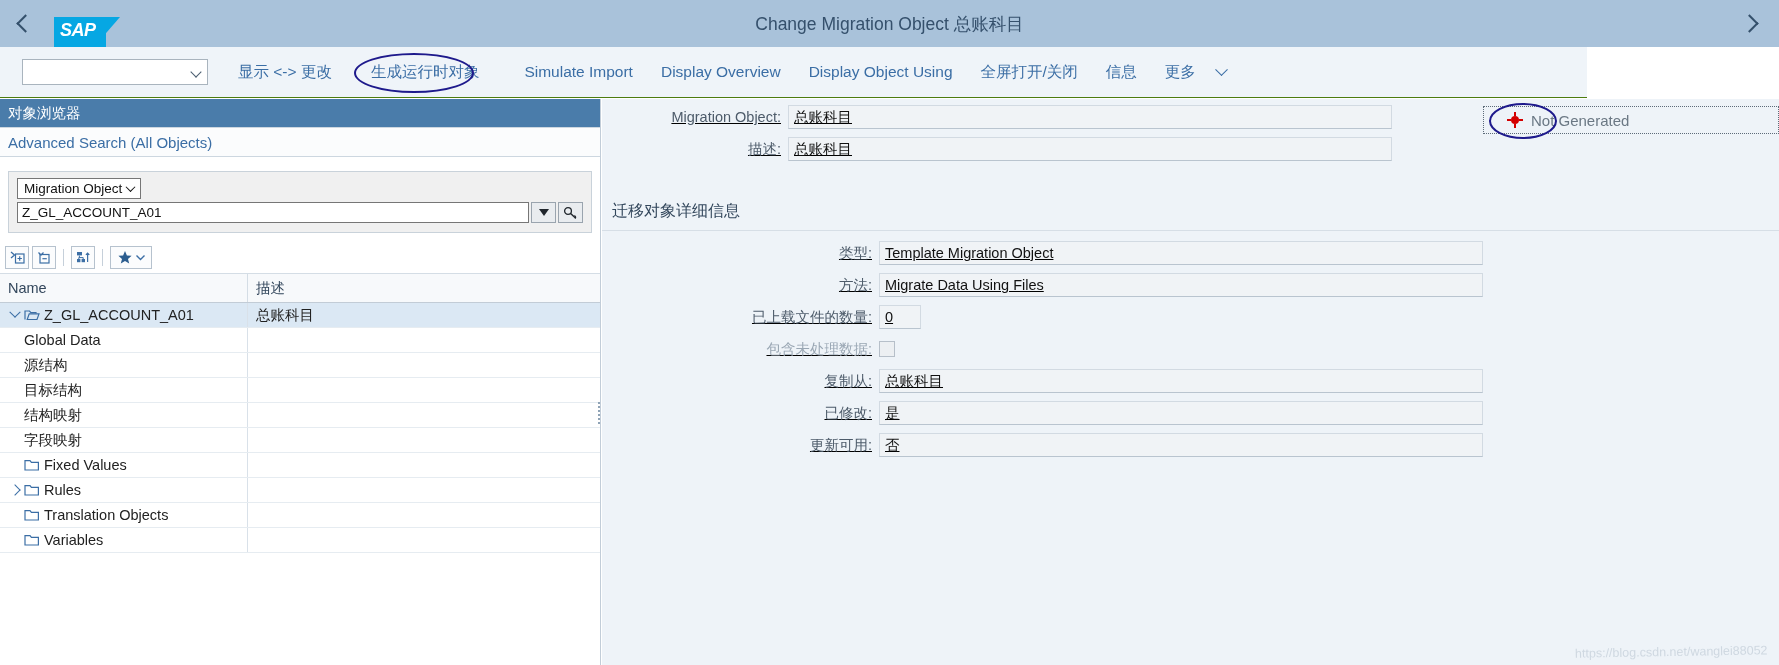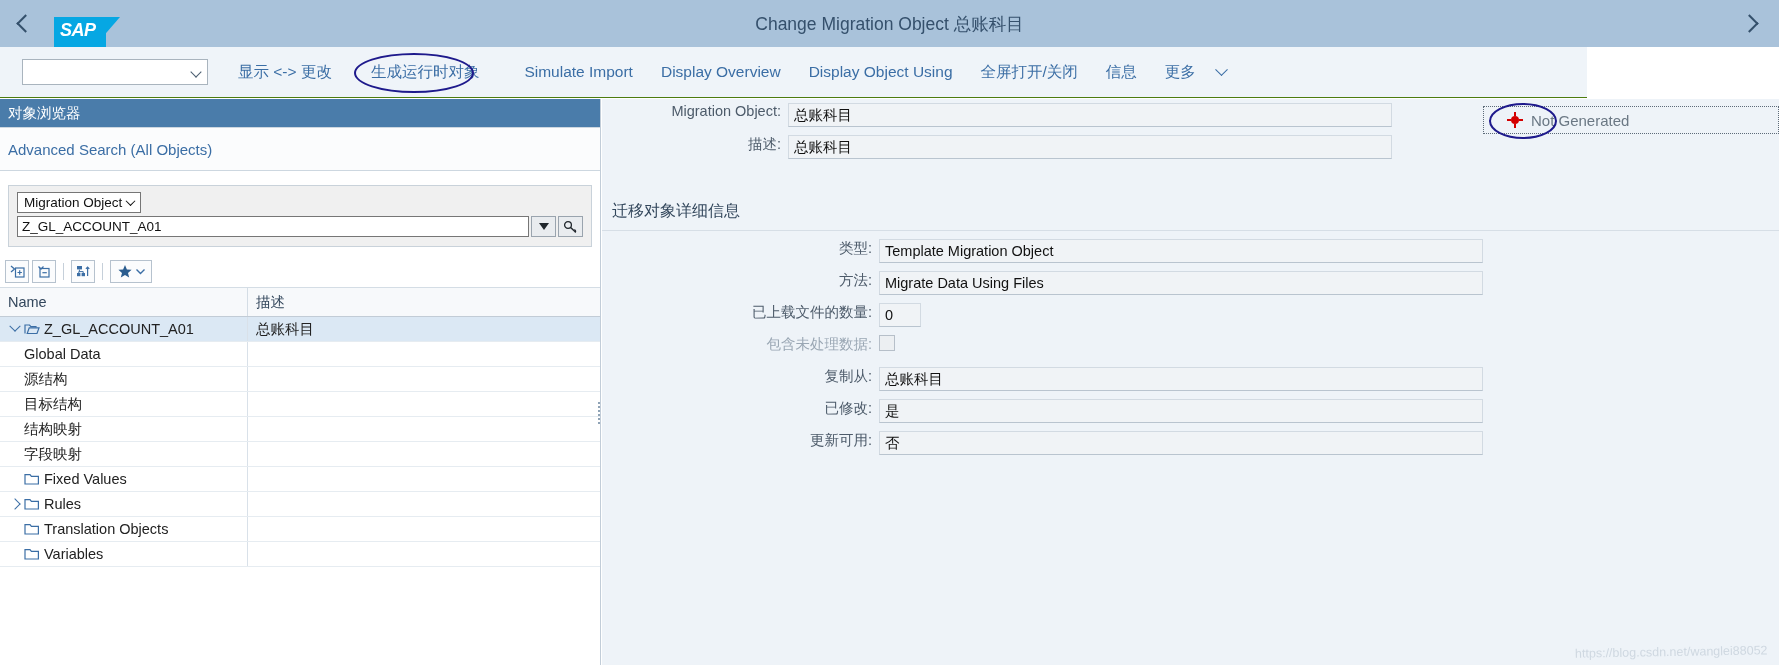--- a/index.html
+++ b/index.html
@@ -138,21 +138,21 @@
     background: #ffffff;
     border-right: 1px solid #c2cdd8;
   }
   .obj-browser-hdr {
     height: 28px; background: #4a7caa;
     color: #ffffff; font-size: 14.5px;
     display: flex; align-items: center;
     padding-left: 8px;
   }
   .adv-search {
-    height: 44px;
+    height: 30px;
     background: #fbfcfd;
     border: 1px solid #cdd7e0;
     border-left: none; border-right: none;
     color: #3b6ea5; font-size: 15px;
     display: flex; align-items: center;
     padding-left: 8px;
     cursor: pointer;
   }
   .search-box {
     margin: 14px 8px 0 8px;
@@ -291,23 +291,24 @@
     background: #8fa3b6; margin: 2px 0;
   }
 
   
   .right-panel {
     position: absolute; left: 602px; top: 99px;
     width: 1177px; height: 566px;
     background: #eef3f8;
   }
   .form-row {
-    display: flex; align-items: flex-start;
+    display: flex; align-items: center;
     height: 28px;
     margin-top: 4px;
+    text-decoration: underline;
   }
   .fr-label {
     width: 186px;
     text-align: right;
     padding-right: 7px;
     color: #4d5b6a; font-size: 14.5px;
   }
   .fr-label.dim { color: #9aa7b4; }
   .fr-input {
     height: 24px;

